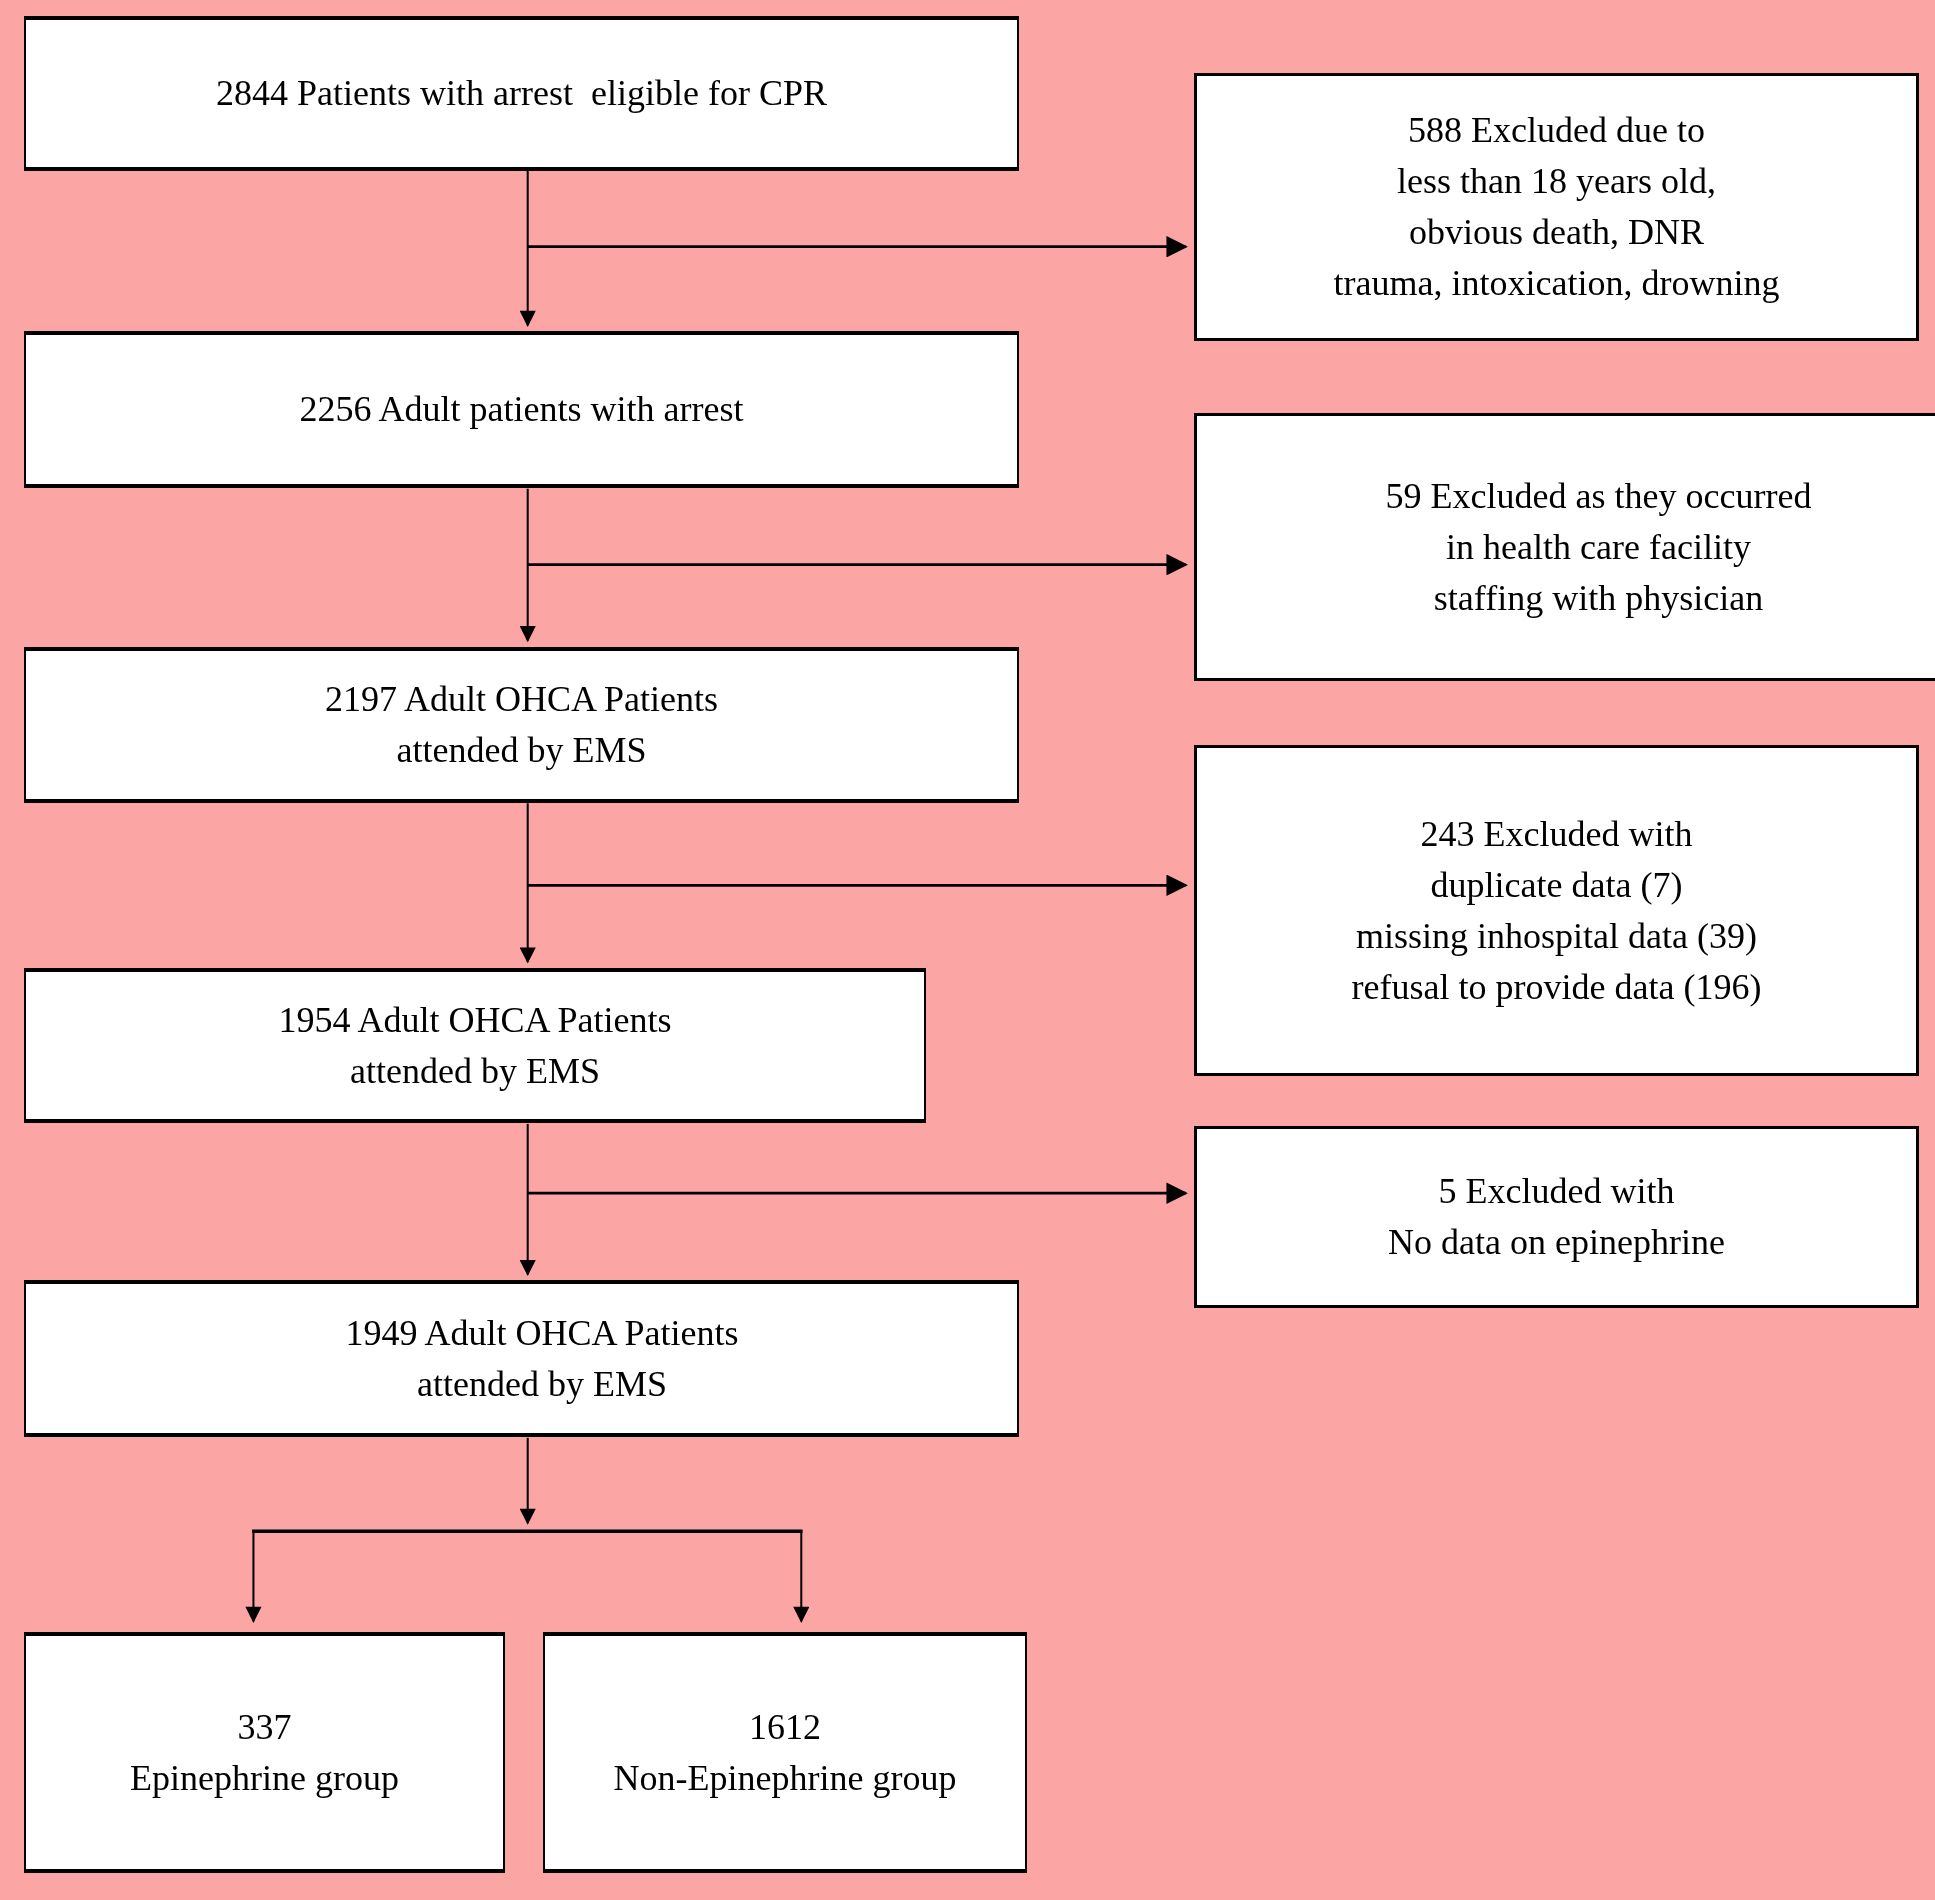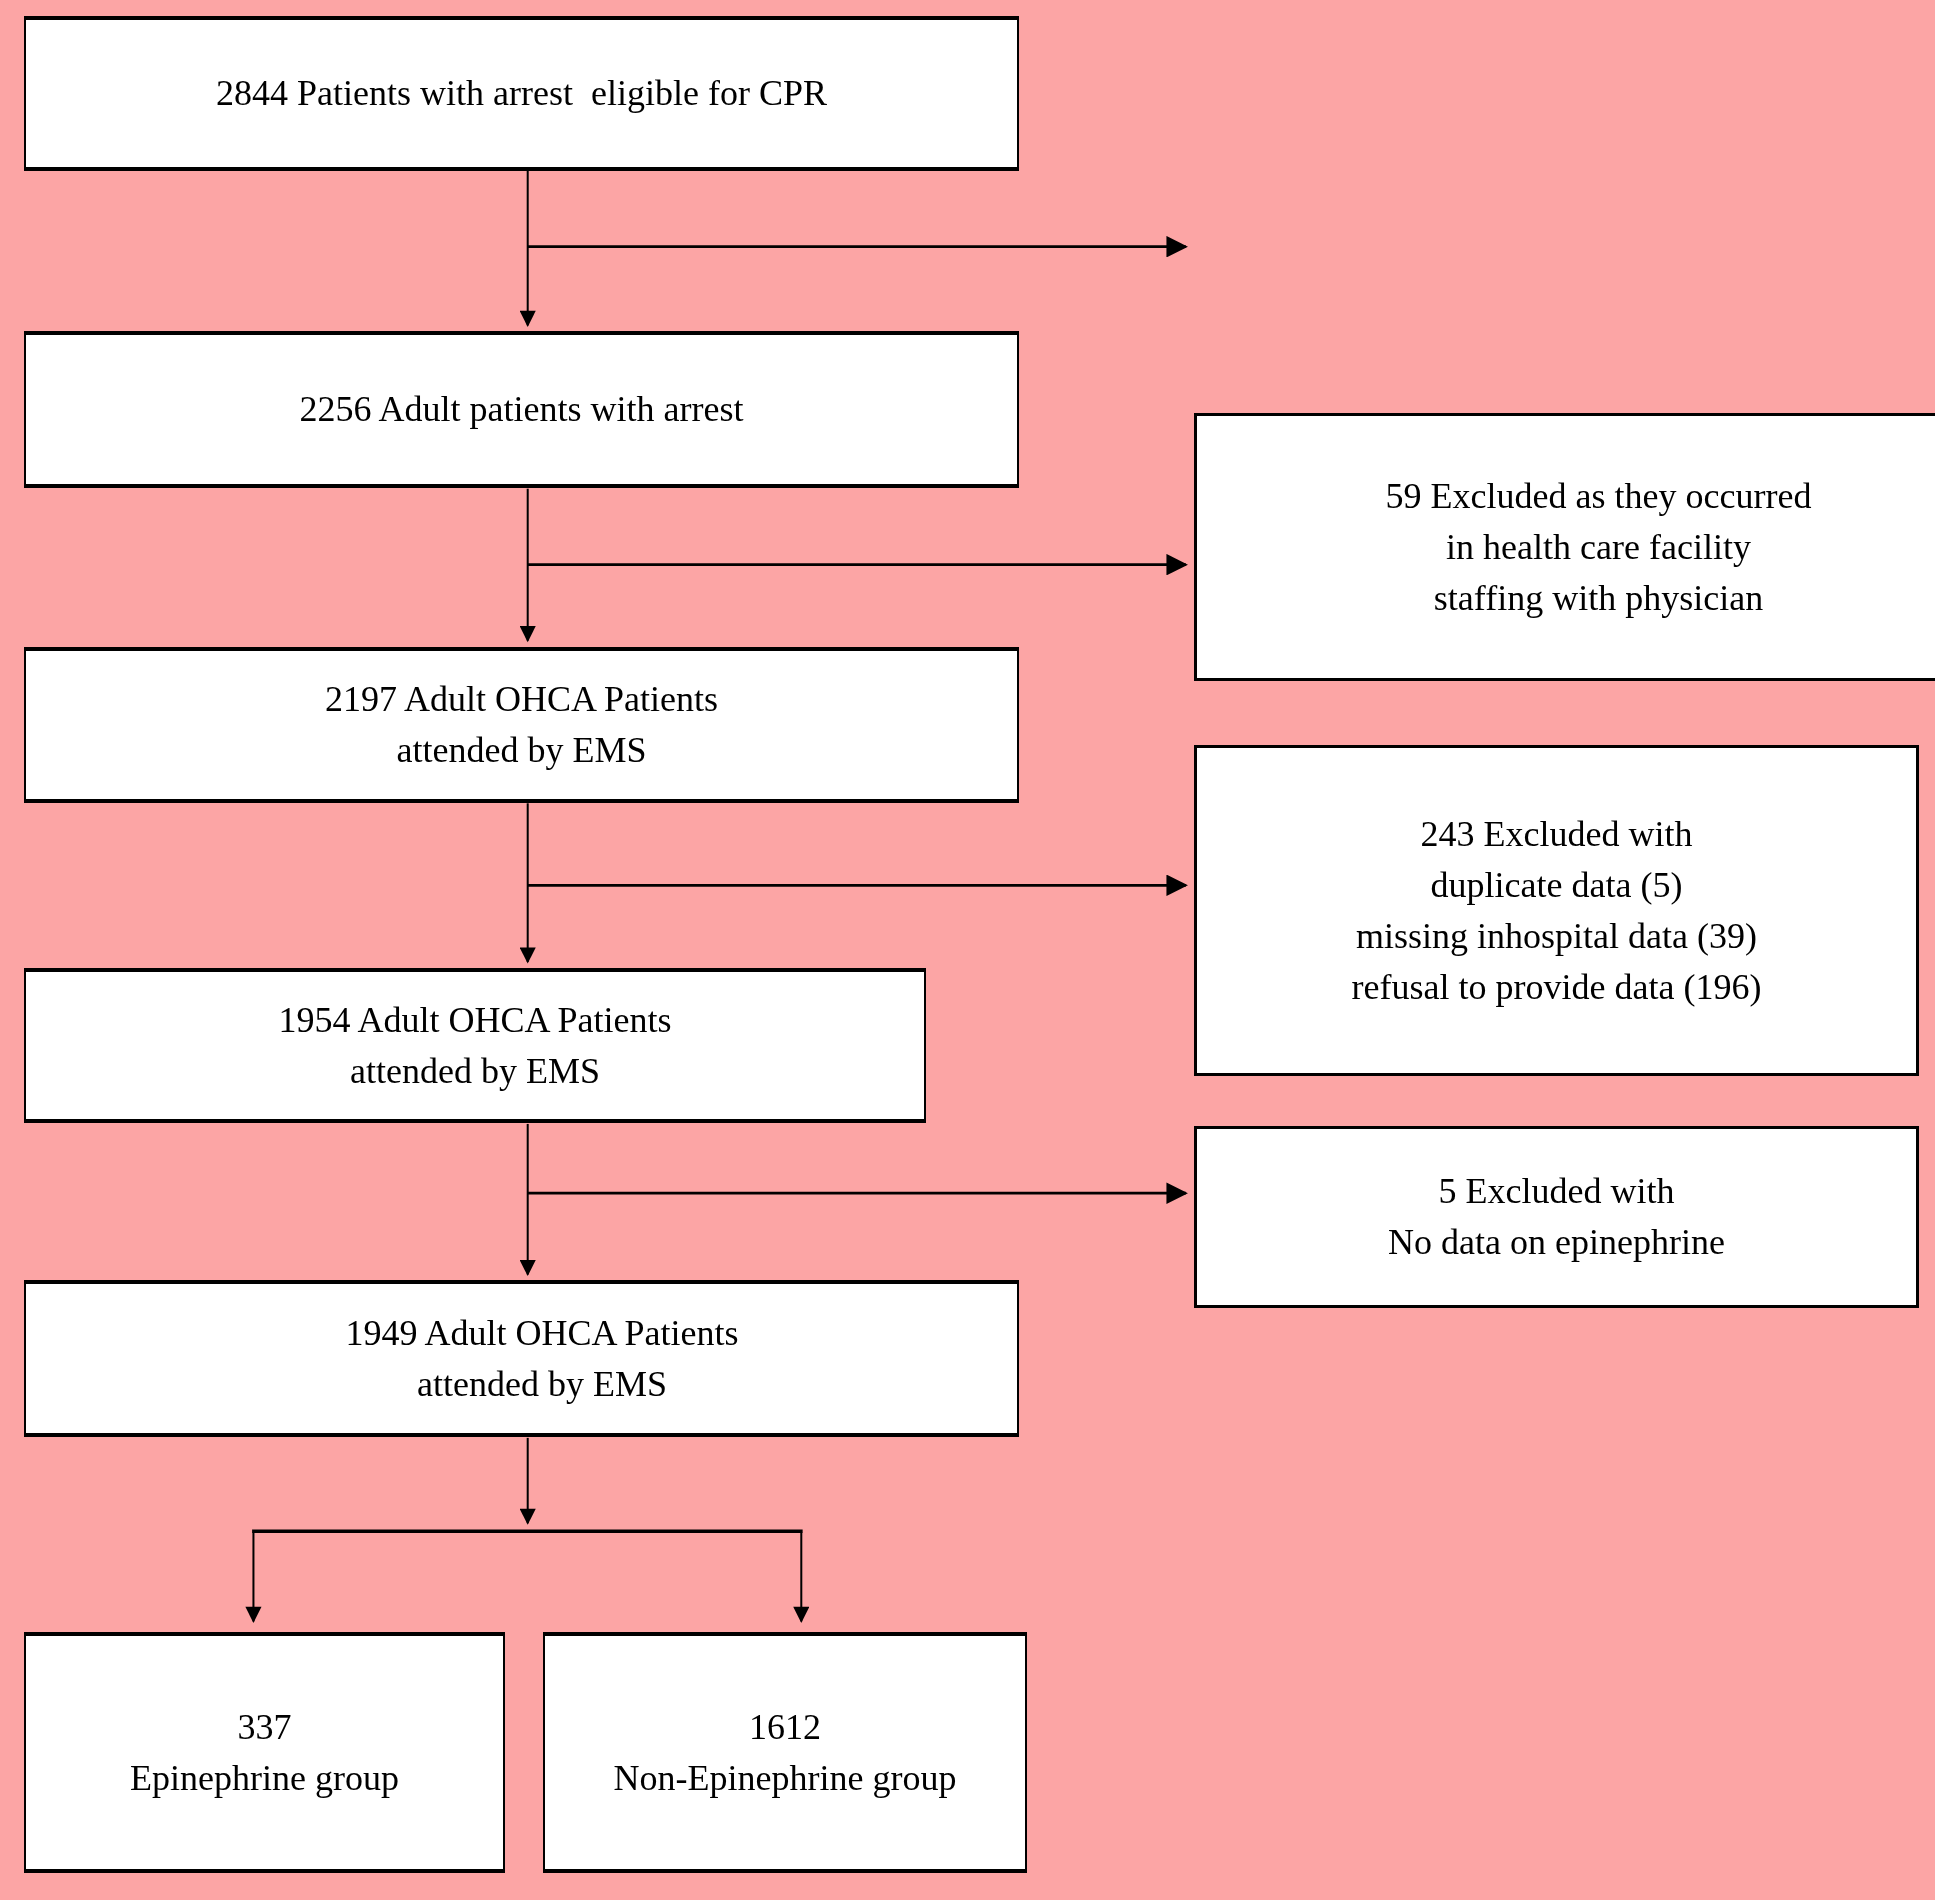--- a/index.html
+++ b/index.html
@@ -97,30 +97,36 @@
   <div class="box main-box" style="left:24px; top:1632px; width:481px; height:241px;">
     <div class="line">337</div>
     <div class="line">Epinephrine group</div>
   </div>
 
   <div class="box main-box" style="left:543px; top:1632px; width:484px; height:241px;">
     <div class="line">1612</div>
     <div class="line">Non-Epinephrine group</div>
   </div>
 
+  <div class="box side-box" style="left:1194px; top:73px; width:725px; height:268px;">
+    <div class="line">588 Excluded due to</div>
+    <div class="line">less than 18 years old,</div>
+    <div class="line">obvious death, DNR</div>
+    <div class="line">trauma, intoxication, drowning</div>
+  </div>
 
   <div class="box side-box" style="left:1194px; top:413px; width:809px; height:268px;">
     <div class="line">59 Excluded as they occurred</div>
     <div class="line">in health care facility</div>
     <div class="line">staffing with physician</div>
   </div>
 
   <div class="box side-box" style="left:1194px; top:745px; width:725px; height:331px;">
     <div class="line">243 Excluded with</div>
-    <div class="line">duplicate data (5)</div>
+    <div class="line">duplicate data (7)</div>
     <div class="line">missing inhospital data (39)</div>
     <div class="line">refusal to provide data (196)</div>
   </div>
 
   <div class="box side-box" style="left:1194px; top:1126px; width:725px; height:182px;">
     <div class="line">5 Excluded with</div>
     <div class="line">No data on epinephrine</div>
   </div>
 
 </div>

